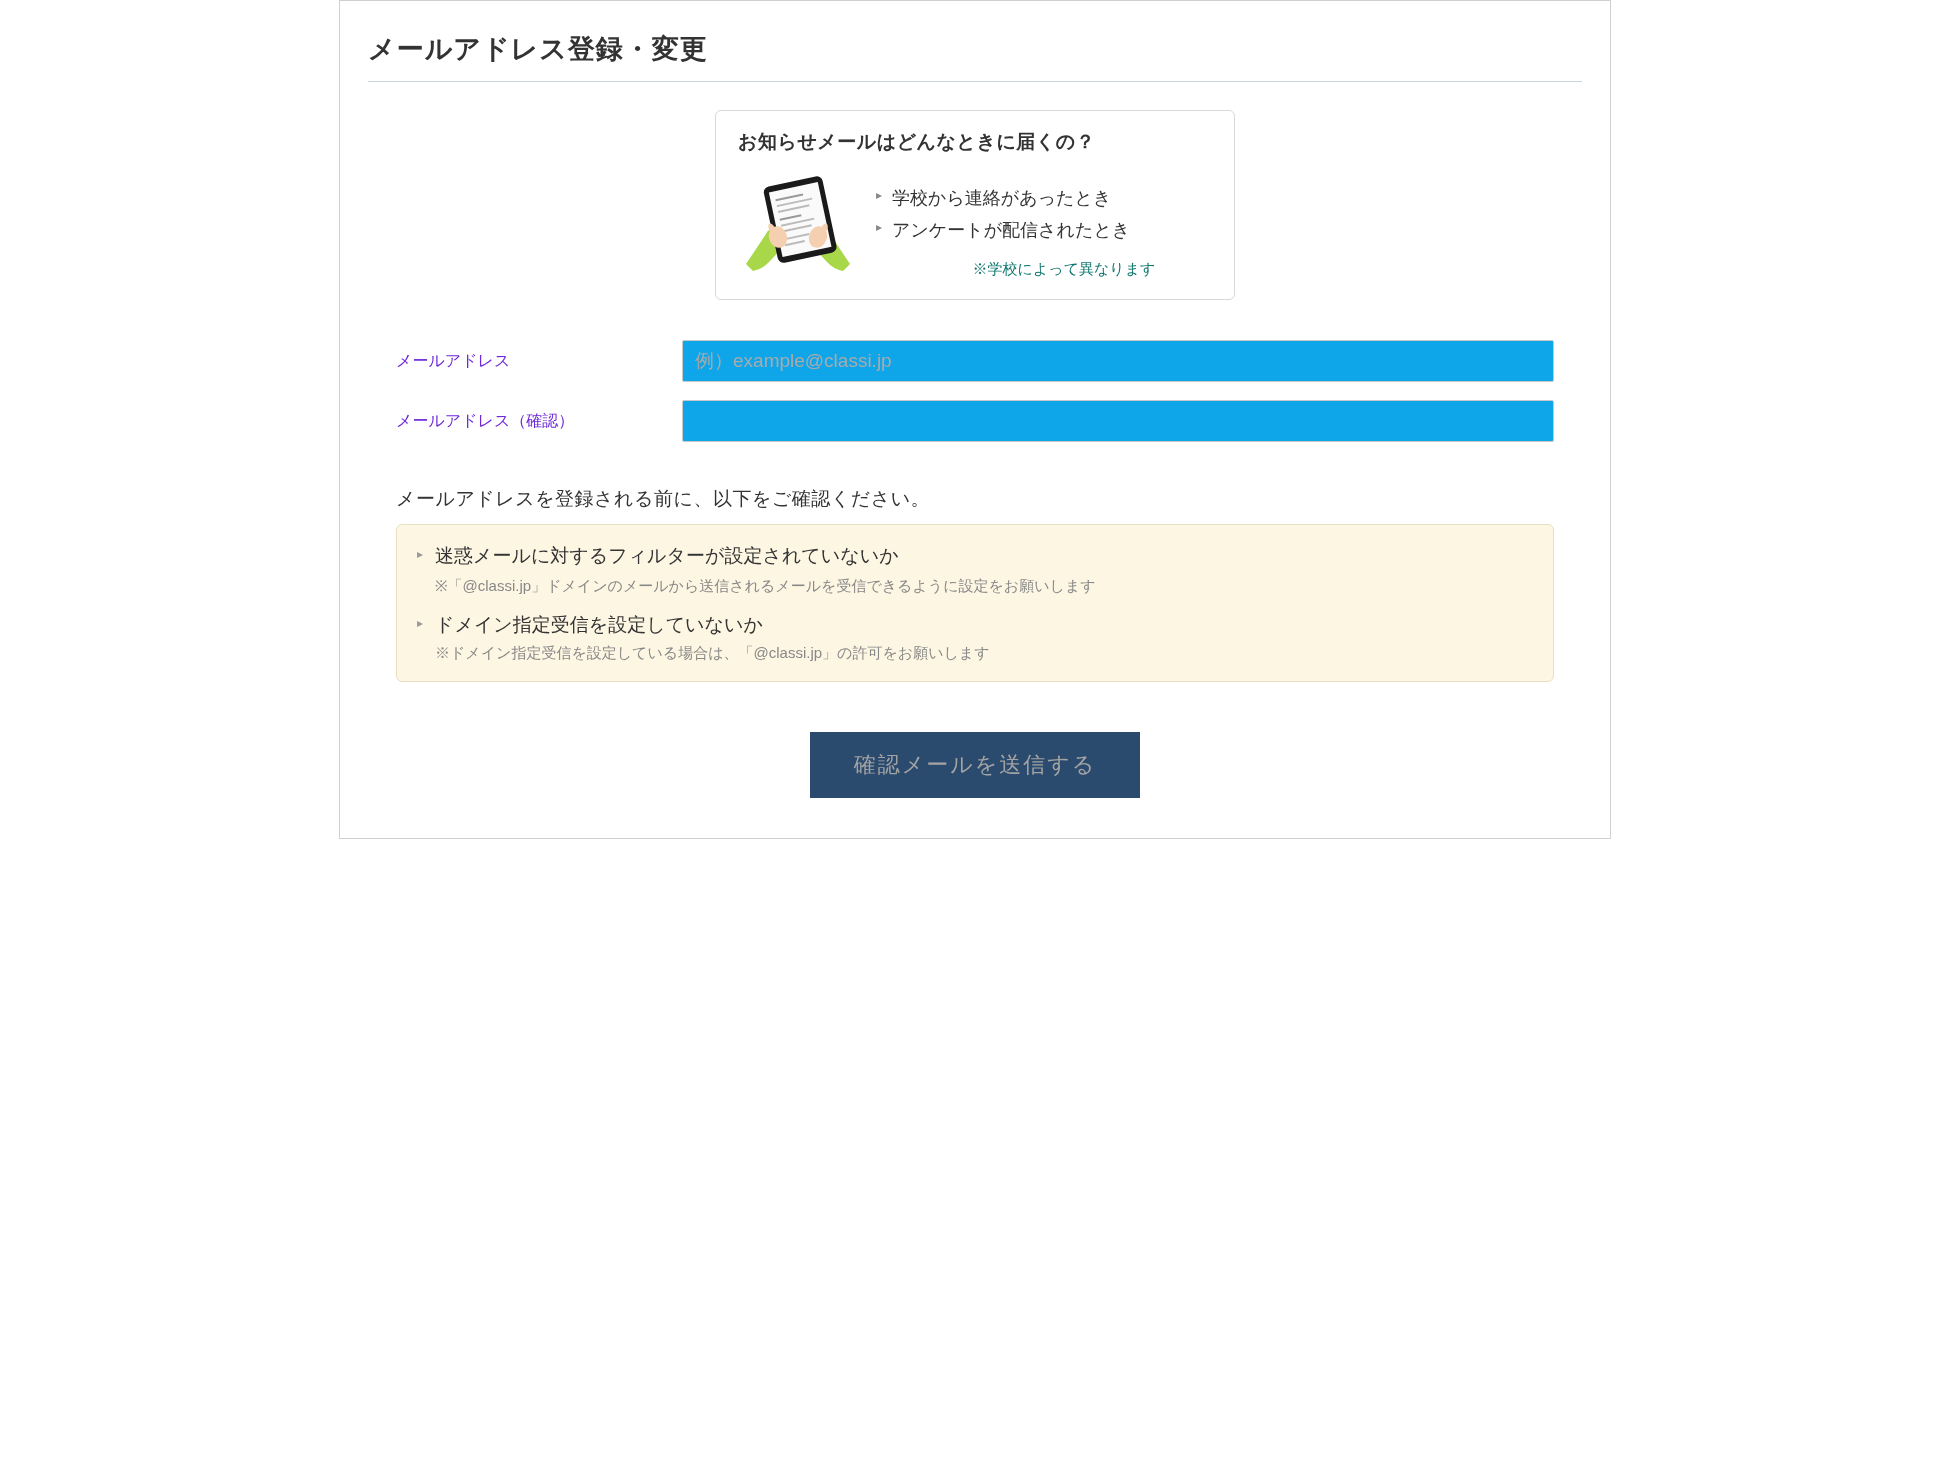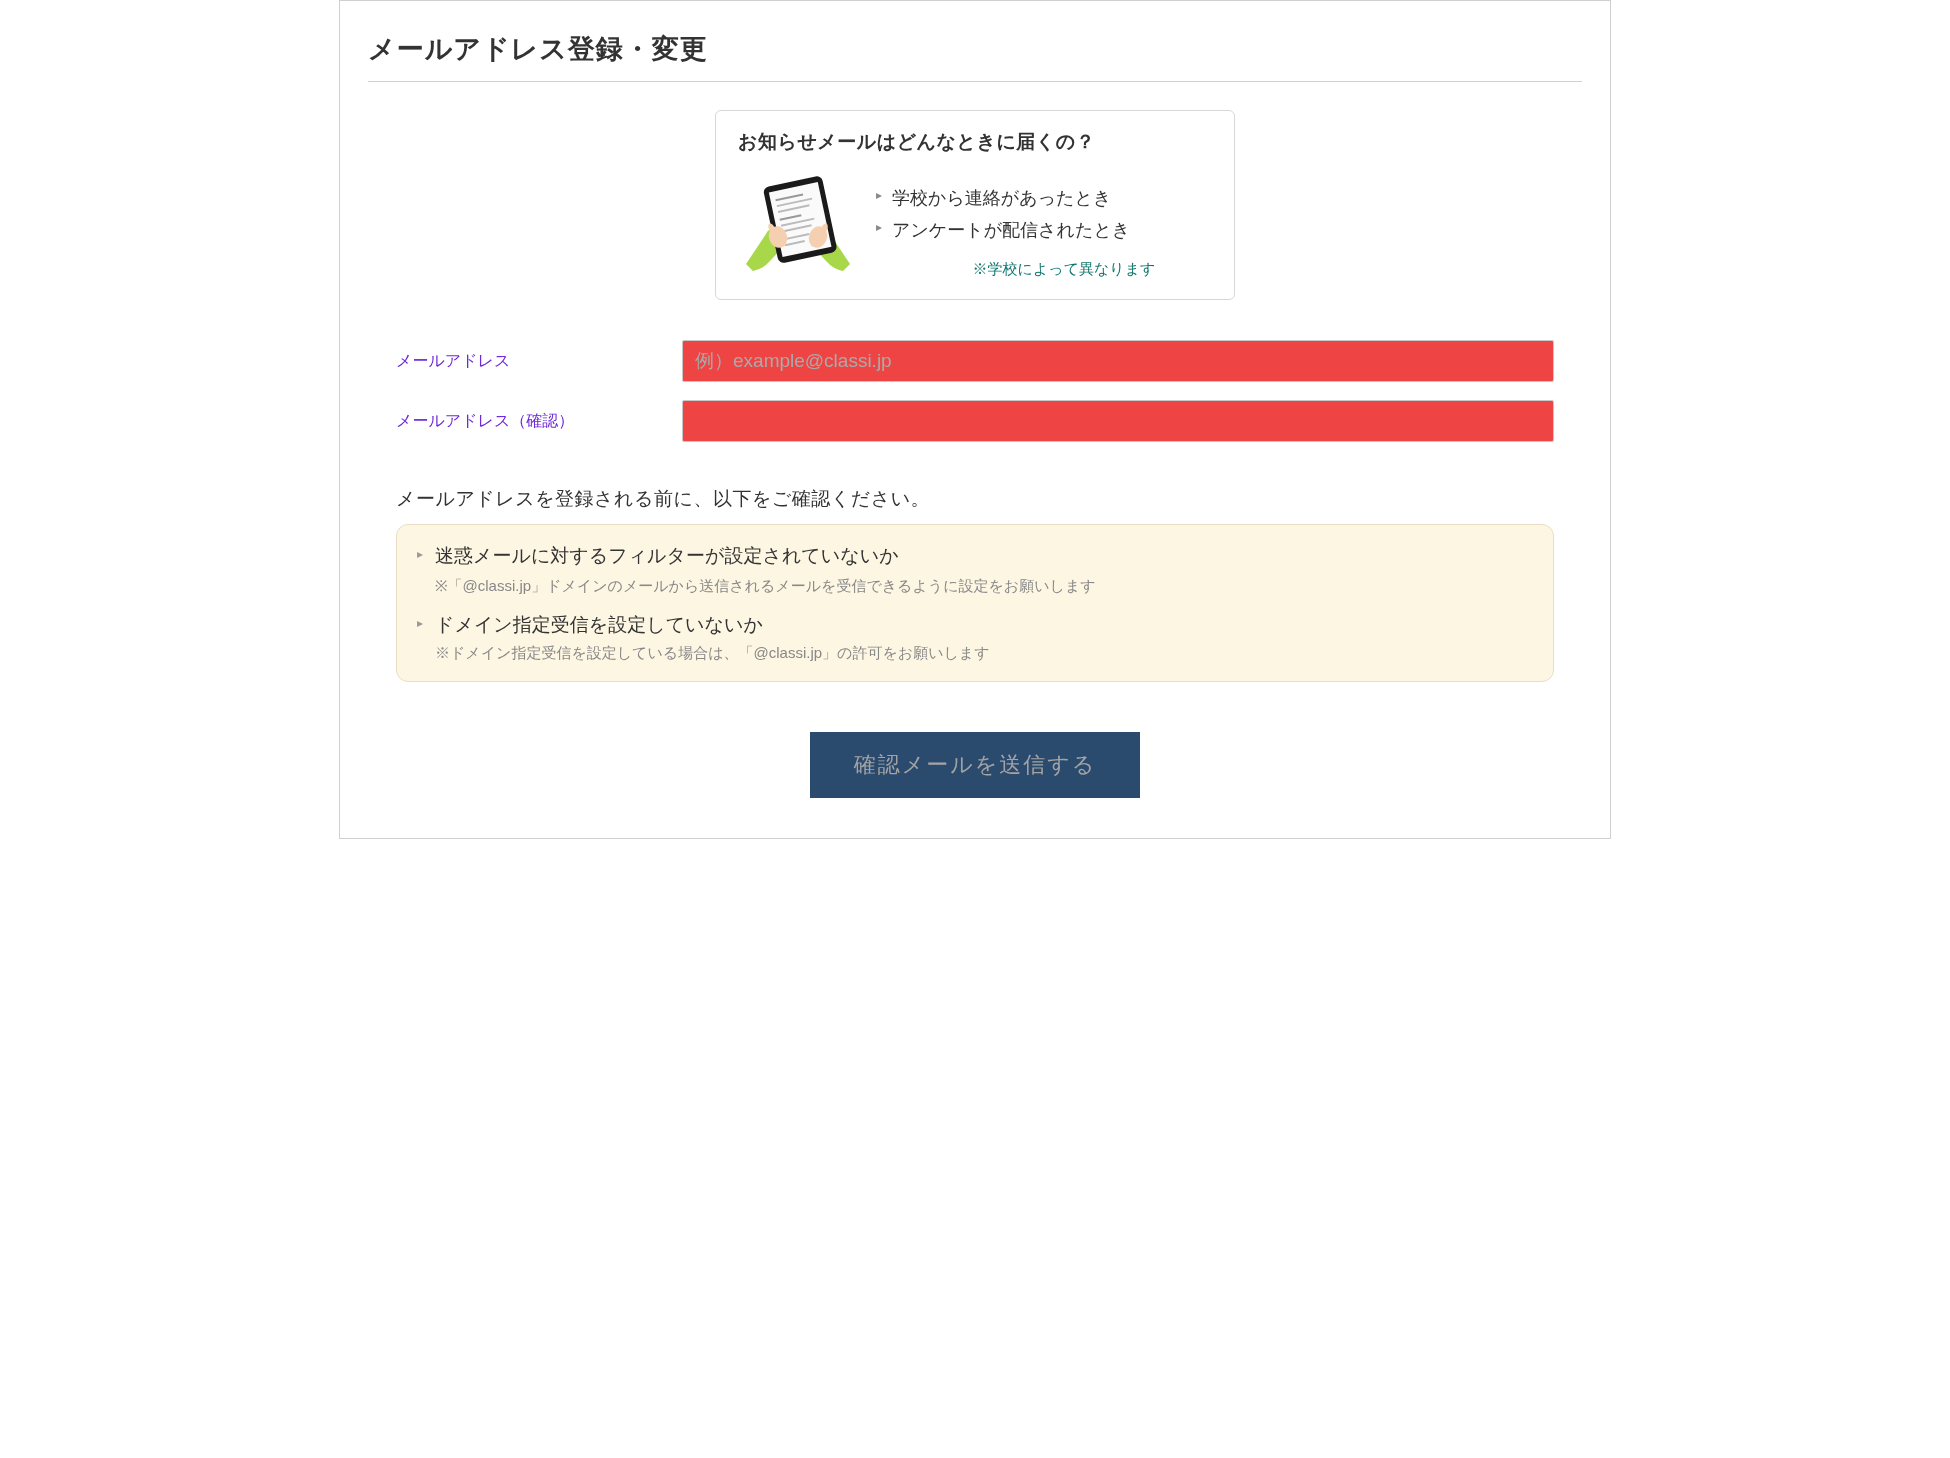--- a/index.html
+++ b/index.html
@@ -109,39 +109,39 @@
       flex-shrink: 0;
     }
     .form-input {
       flex: 1;
       height: 42px;
       border: 1px solid #c8c8c8;
       border-radius: 2px;
       padding: 0 12px;
       font-size: 19px;
       color: #333;
-      background: #ef4444;
+      background: #0ea5e9;
     }
     .form-input::placeholder {
       color: #aaa;
     }
     .confirm-section {
       padding-left: 28px;
       padding-right: 28px;
     }
     .confirm-heading {
       font-size: 19px;
       color: #333;
       margin-bottom: 12px;
       letter-spacing: 0.5px;
     }
     .confirm-box {
       background: #fdf6e3;
       border: 1px solid #e8dfc2;
-      border-radius: 12px;
+      border-radius: 6px;
       padding: 18px 20px;
     }
     .confirm-item {
       margin-bottom: 16px;
     }
     .confirm-item:last-child {
       margin-bottom: 0;
     }
     .confirm-item-title {
       font-size: 19px;

